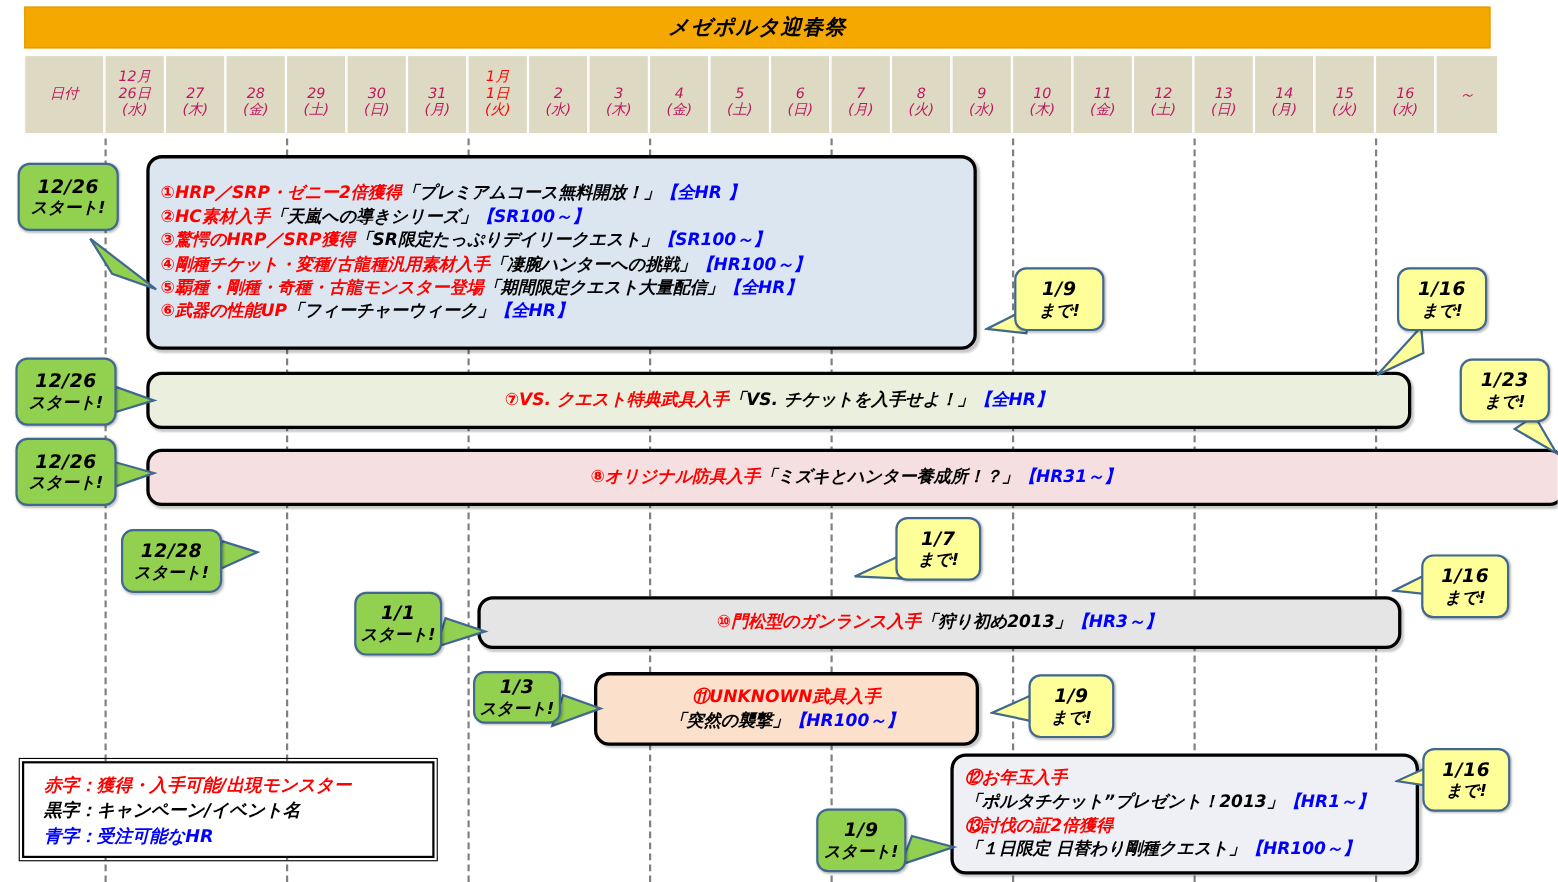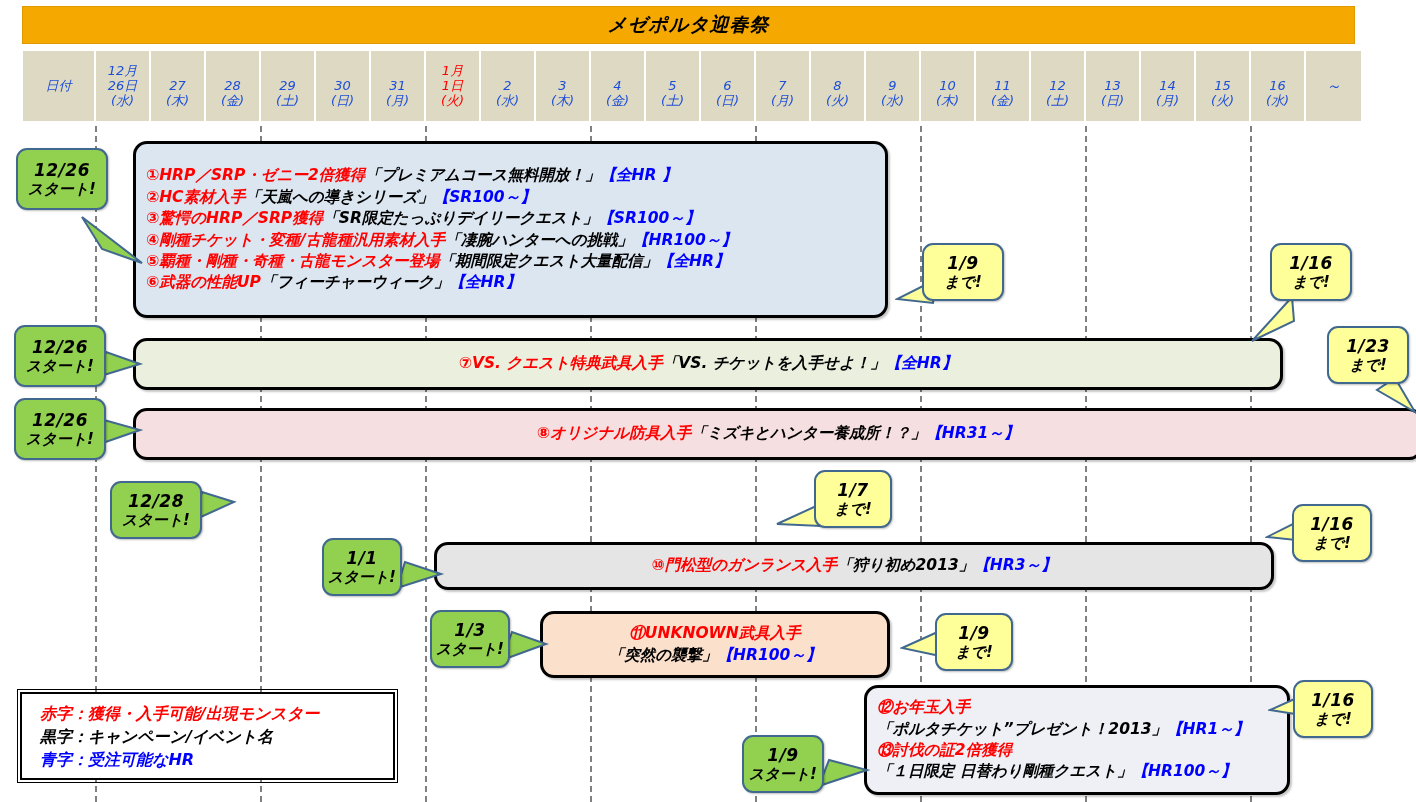--- a/index.html
+++ b/index.html
@@ -28,21 +28,21 @@
   .date-header {
     position:absolute; left:22px; top:50px; height:72px;
     display:flex;
   }
   .dcell {
     background:#ddd9c3;
     border:1px solid #ffffff;
     outline:1px solid #ffffff;
     display:flex; flex-direction:column;
     align-items:center; justify-content:center;
-    font-size:13px; color:#1d4ed8; line-height:1.15;
+    font-size:13px; color:#be185d; line-height:1.15;
     padding-top:1px;
   }
   .dcell.first { width:73px; }
   .dcell.day  { width:55px; }
   .dcell.last { width:57px; font-size:15px; }
   .dcell.newyear { color:#ff0000; }
   .dcell .l1 { white-space:nowrap; }
   .dcell .l2 { white-space:nowrap; }
   .dcell .l3 { white-space:nowrap; }
 
@@ -348,21 +348,21 @@
   <div class="callout green" style="left:110px; top:481px; width:92px; height:58px;">
     <span class="c1">12/28</span>
     <span class="c2">スタート!</span>
   </div>
 
   <div class="callout green" style="left:322px; top:538px; width:80px; height:58px;">
     <span class="c1">1/1</span>
     <span class="c2">スタート!</span>
   </div>
 
-  <div class="callout green" style="left:430px; top:610px; width:80px; height:58px;">
+  <div class="callout green" style="left:430px; top:610px; width:80px; height:48px;">
     <span class="c1">1/3</span>
     <span class="c2">スタート!</span>
   </div>
 
   <div class="callout green" style="left:742px; top:735px; width:82px; height:58px;">
     <span class="c1">1/9</span>
     <span class="c2">スタート!</span>
   </div>
 
   <div class="callout yellow" style="left:922px; top:243px; width:82px; height:58px;">

